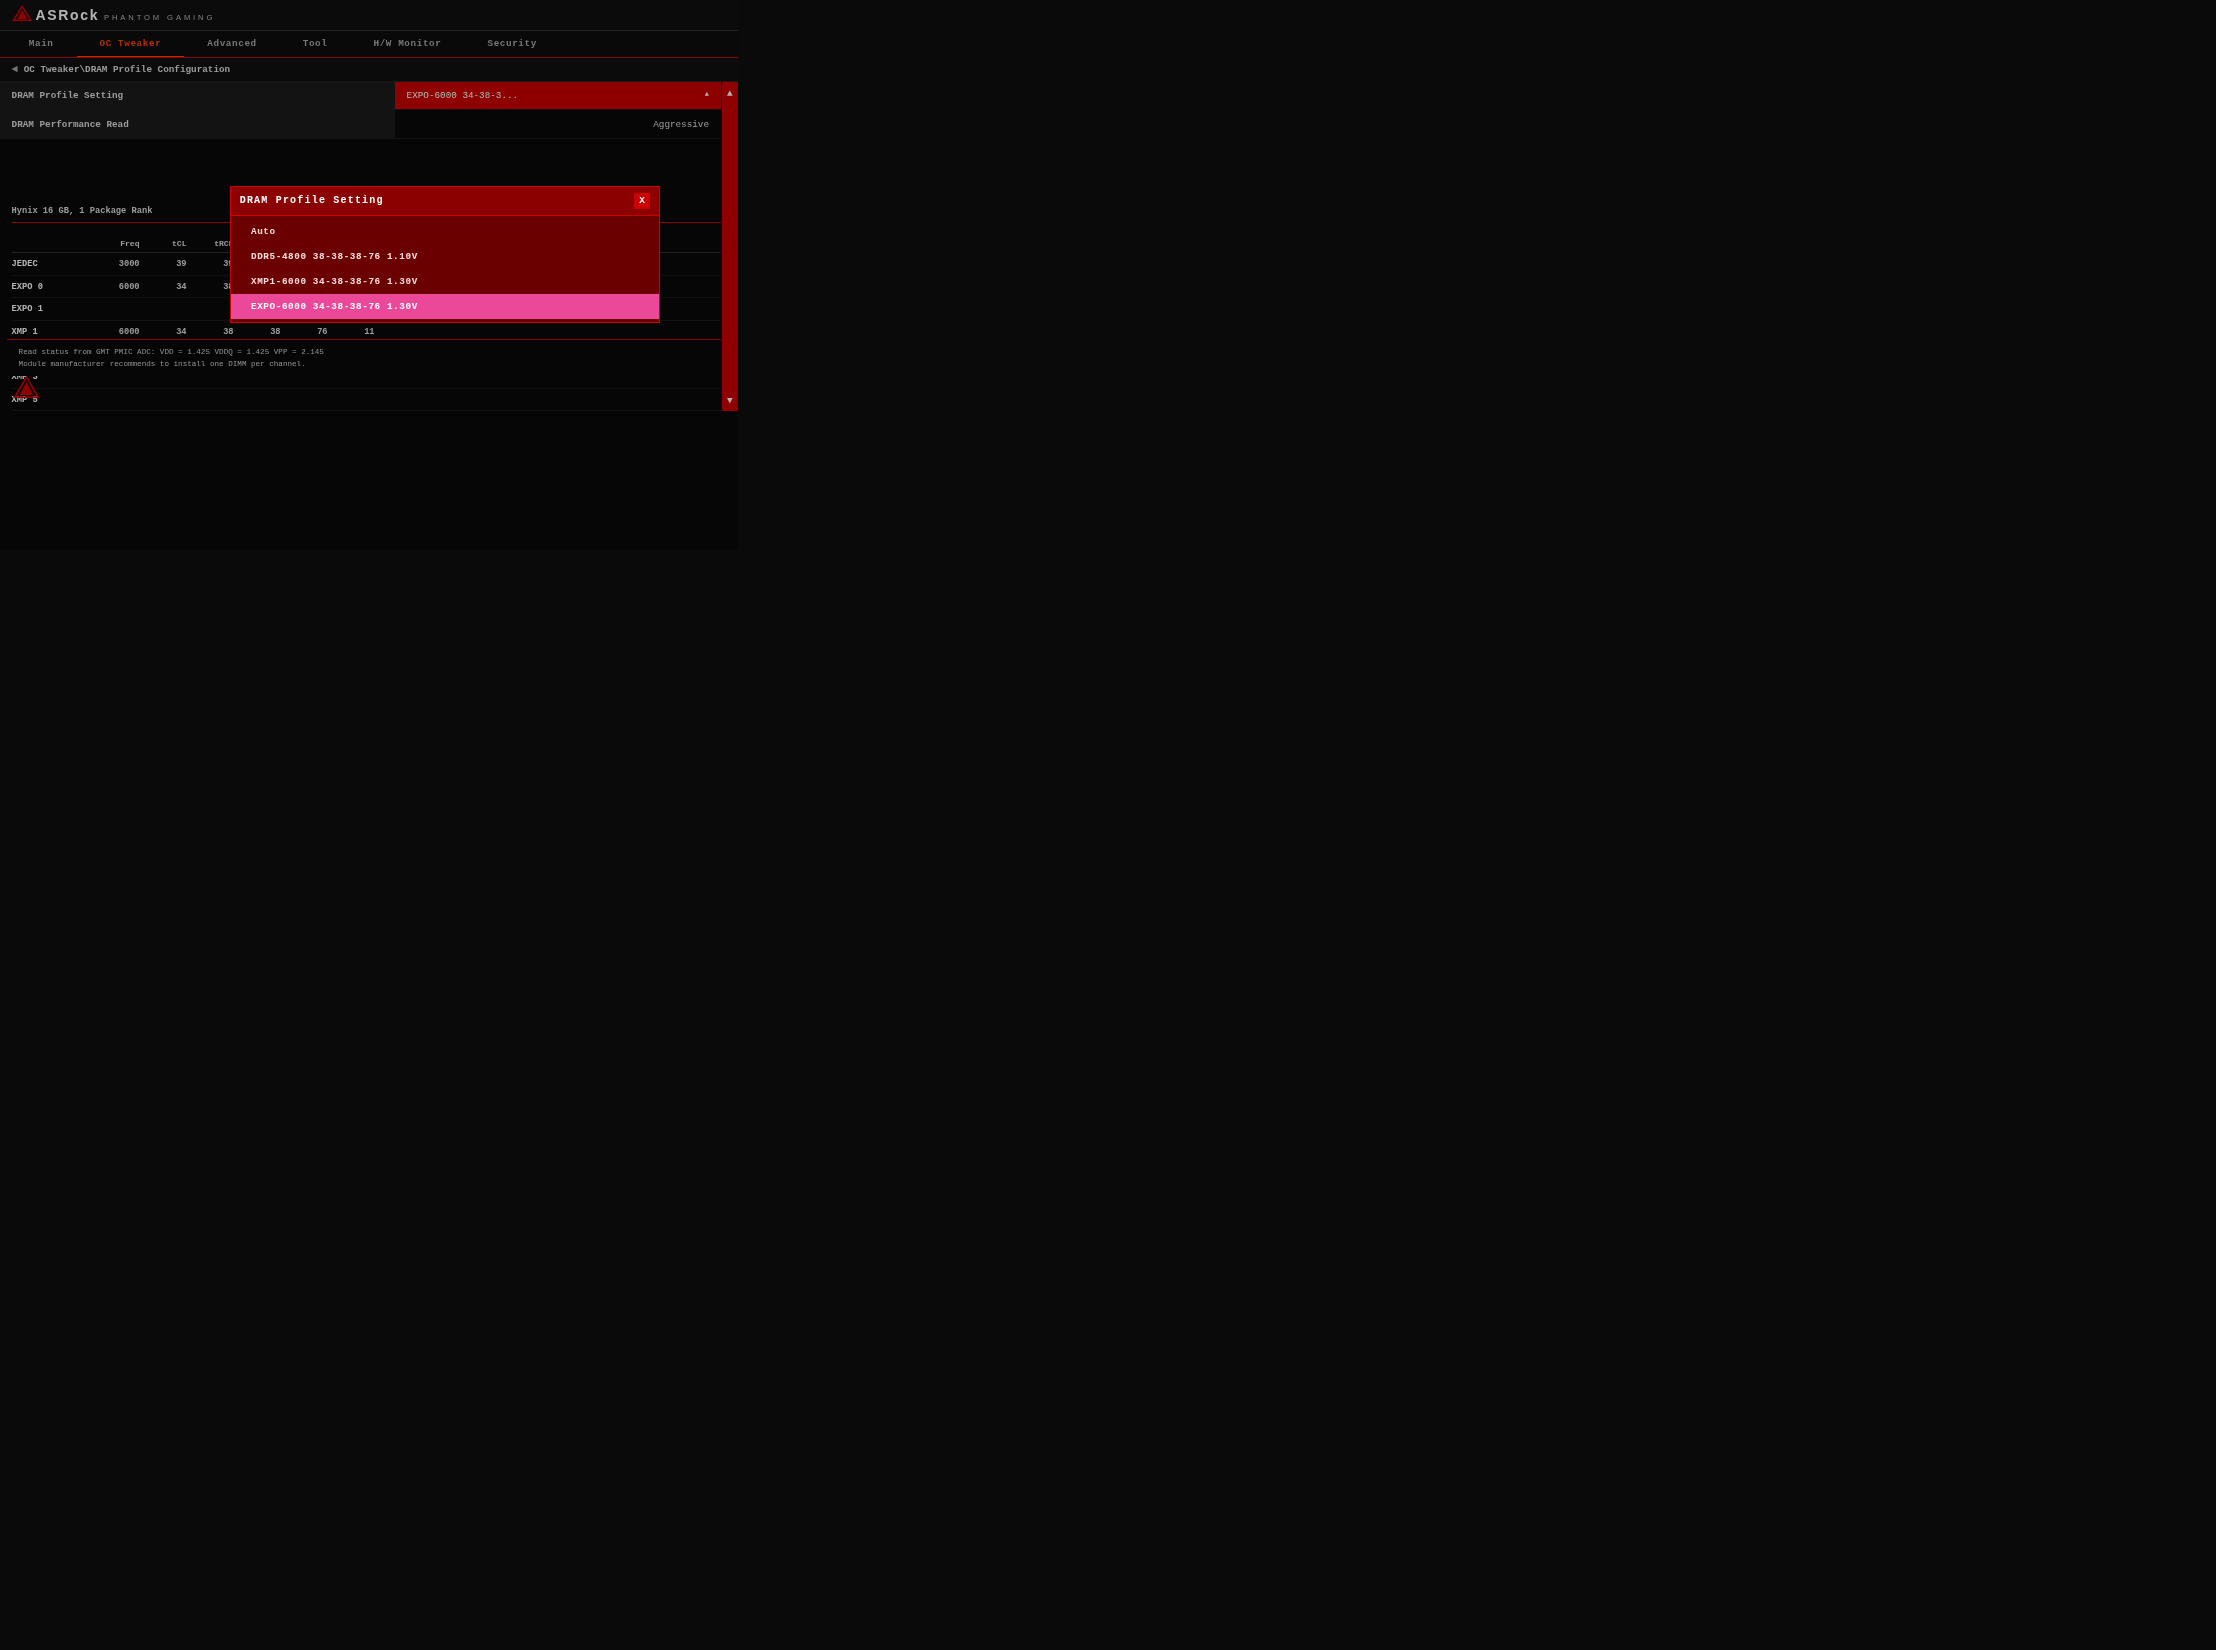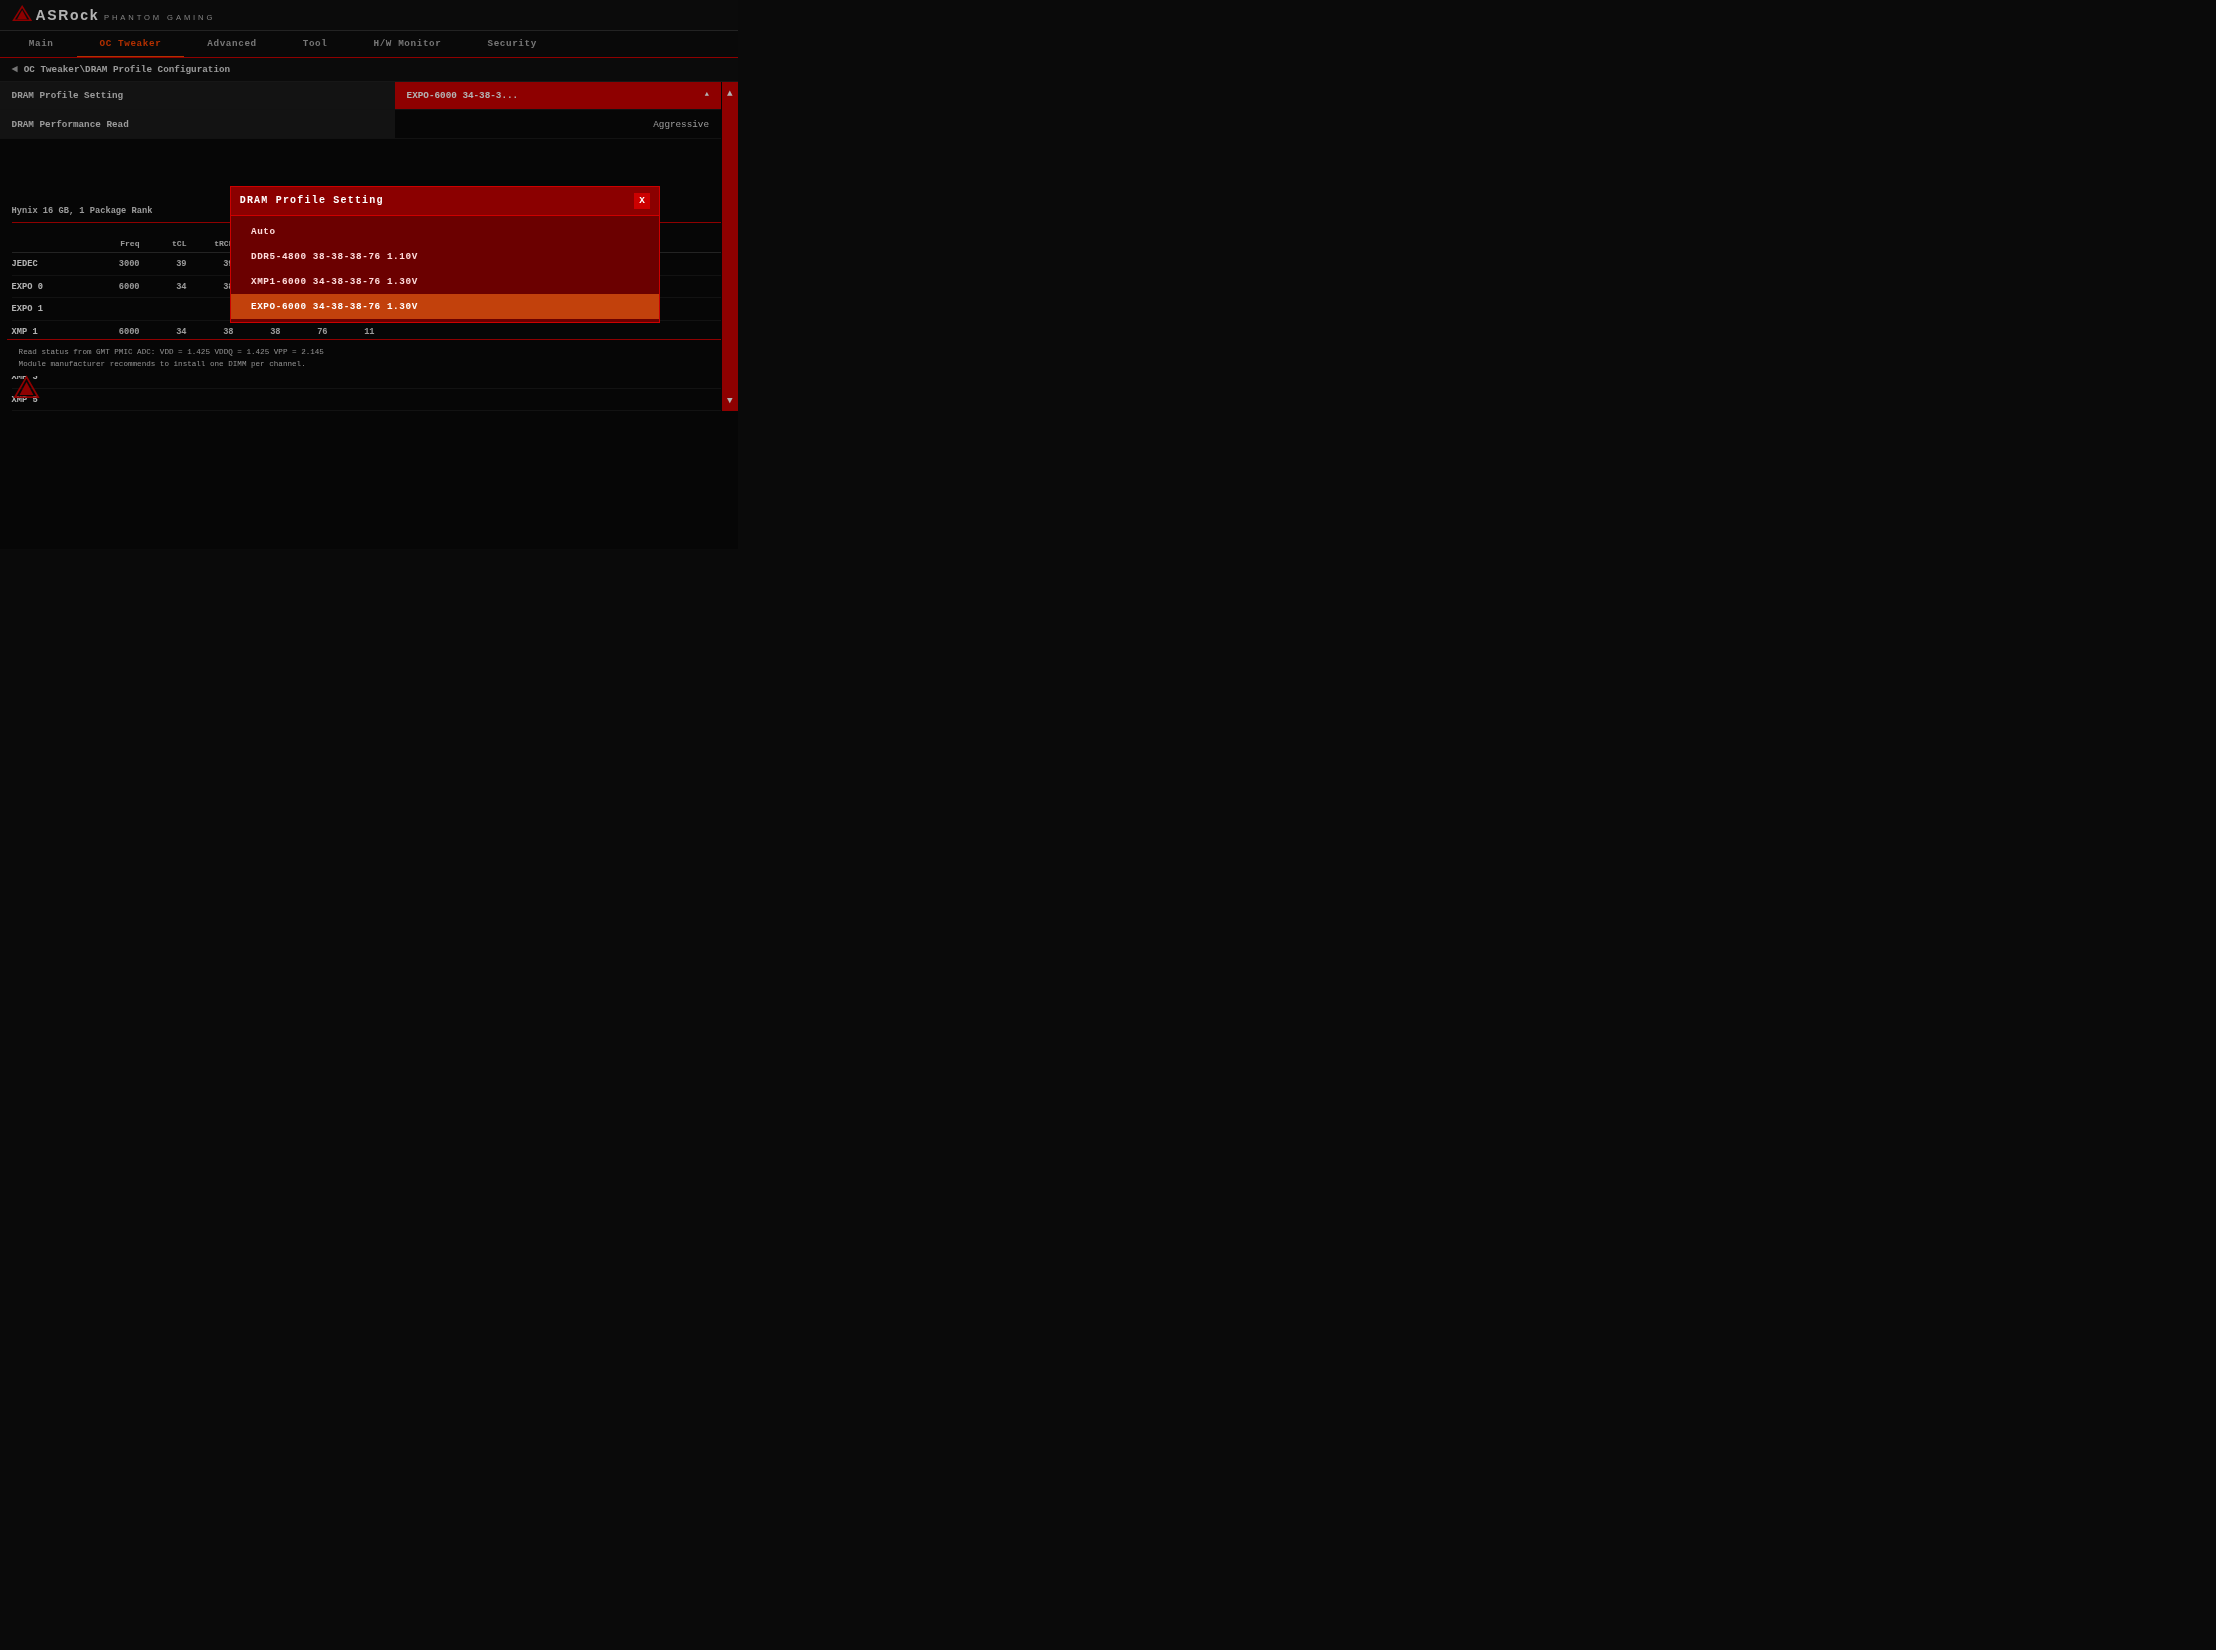--- a/index.html
+++ b/index.html
@@ -93,21 +93,21 @@
       font-weight: bold;
     }
 
     .setting-value {
       background: #cc0000;
       padding: 8.1px 11.6px;
       font-size: 9.3px;
       color: #fff;
       font-family: 'Courier New', monospace;
       flex: 1;
-      font-weight: bold;
+      font-weight: normal;
       display: flex;
       justify-content: space-between;
     }
 
     .setting-value-text {
       background: transparent;
       padding: 8.1px 11.6px;
       font-size: 9.3px;
       color: #ddd;
       font-family: 'Courier New', monospace;
@@ -286,21 +286,21 @@
     .modal-option {
       padding: 7px 20px;
       font-size: 9.3px;
       color: #ffdddd;
       cursor: pointer;
       font-weight: bold;
       letter-spacing: 0.6px;
     }
 
     .modal-option.selected {
-      background: #c2410c;
+      background: #ec4899;
       color: #fff;
     }
 
     
     .asrock-logo {
       display: flex;
       align-items: center;
       gap: 3.5px;
     }
 

